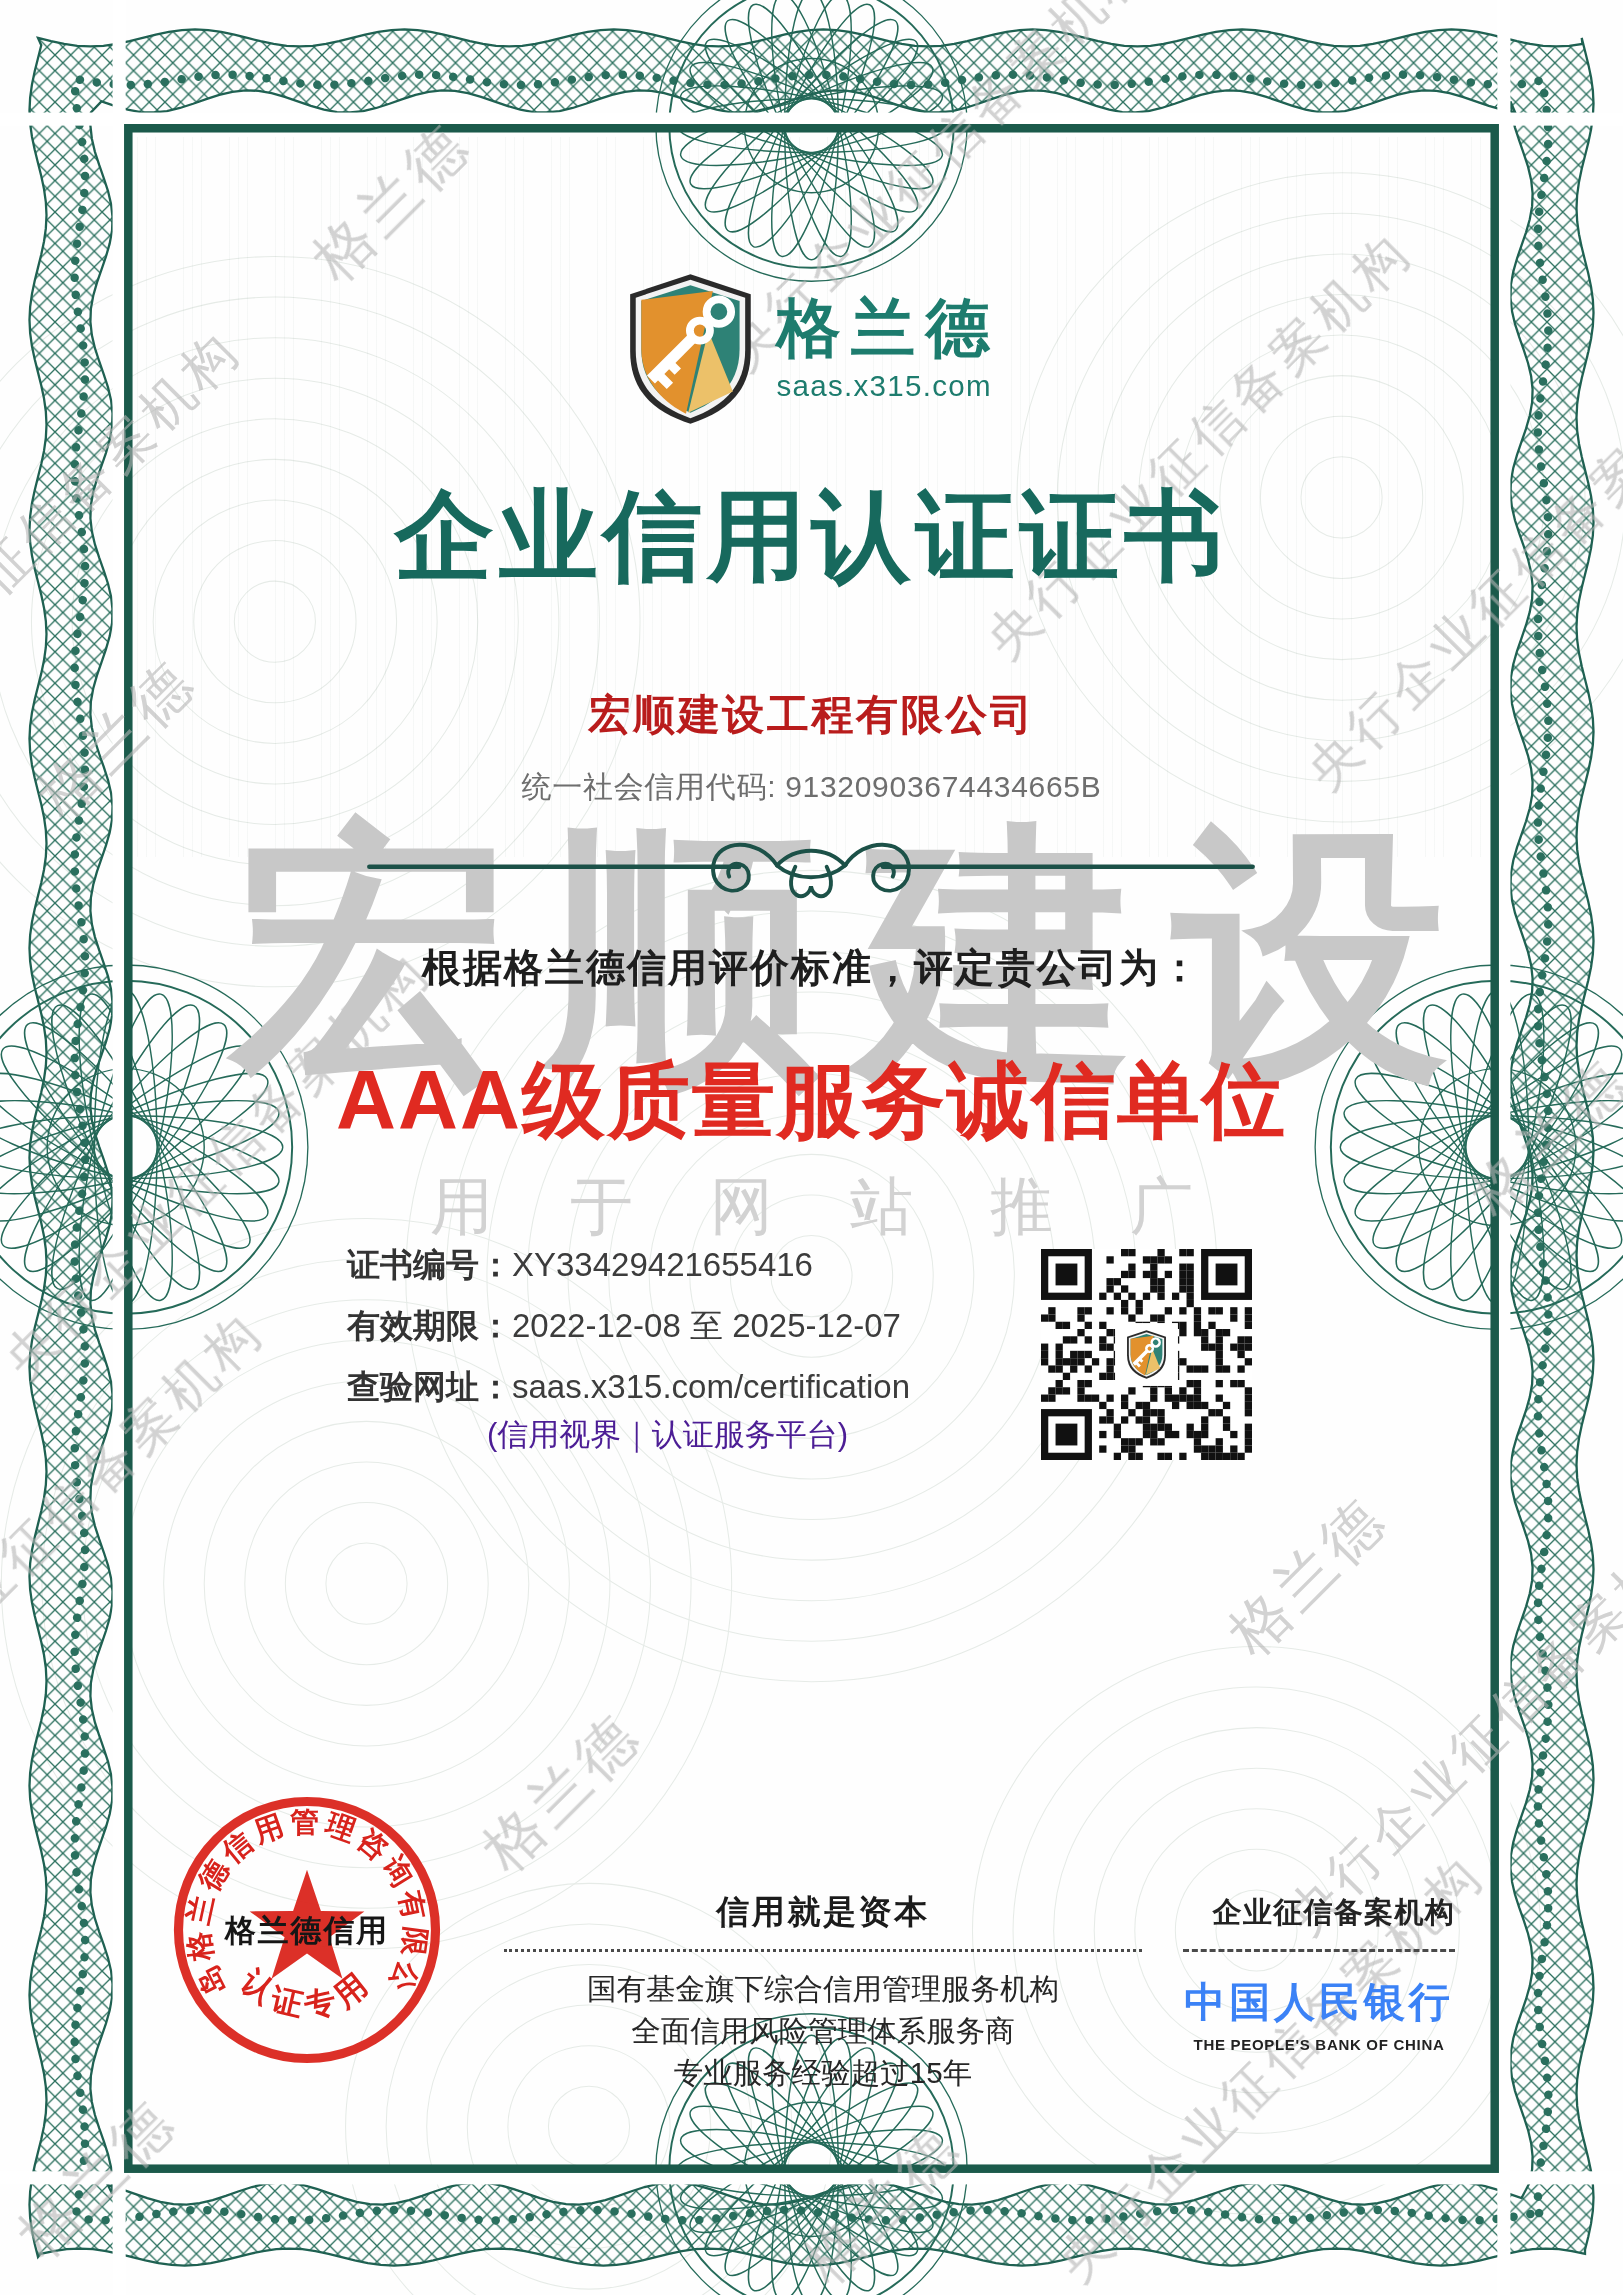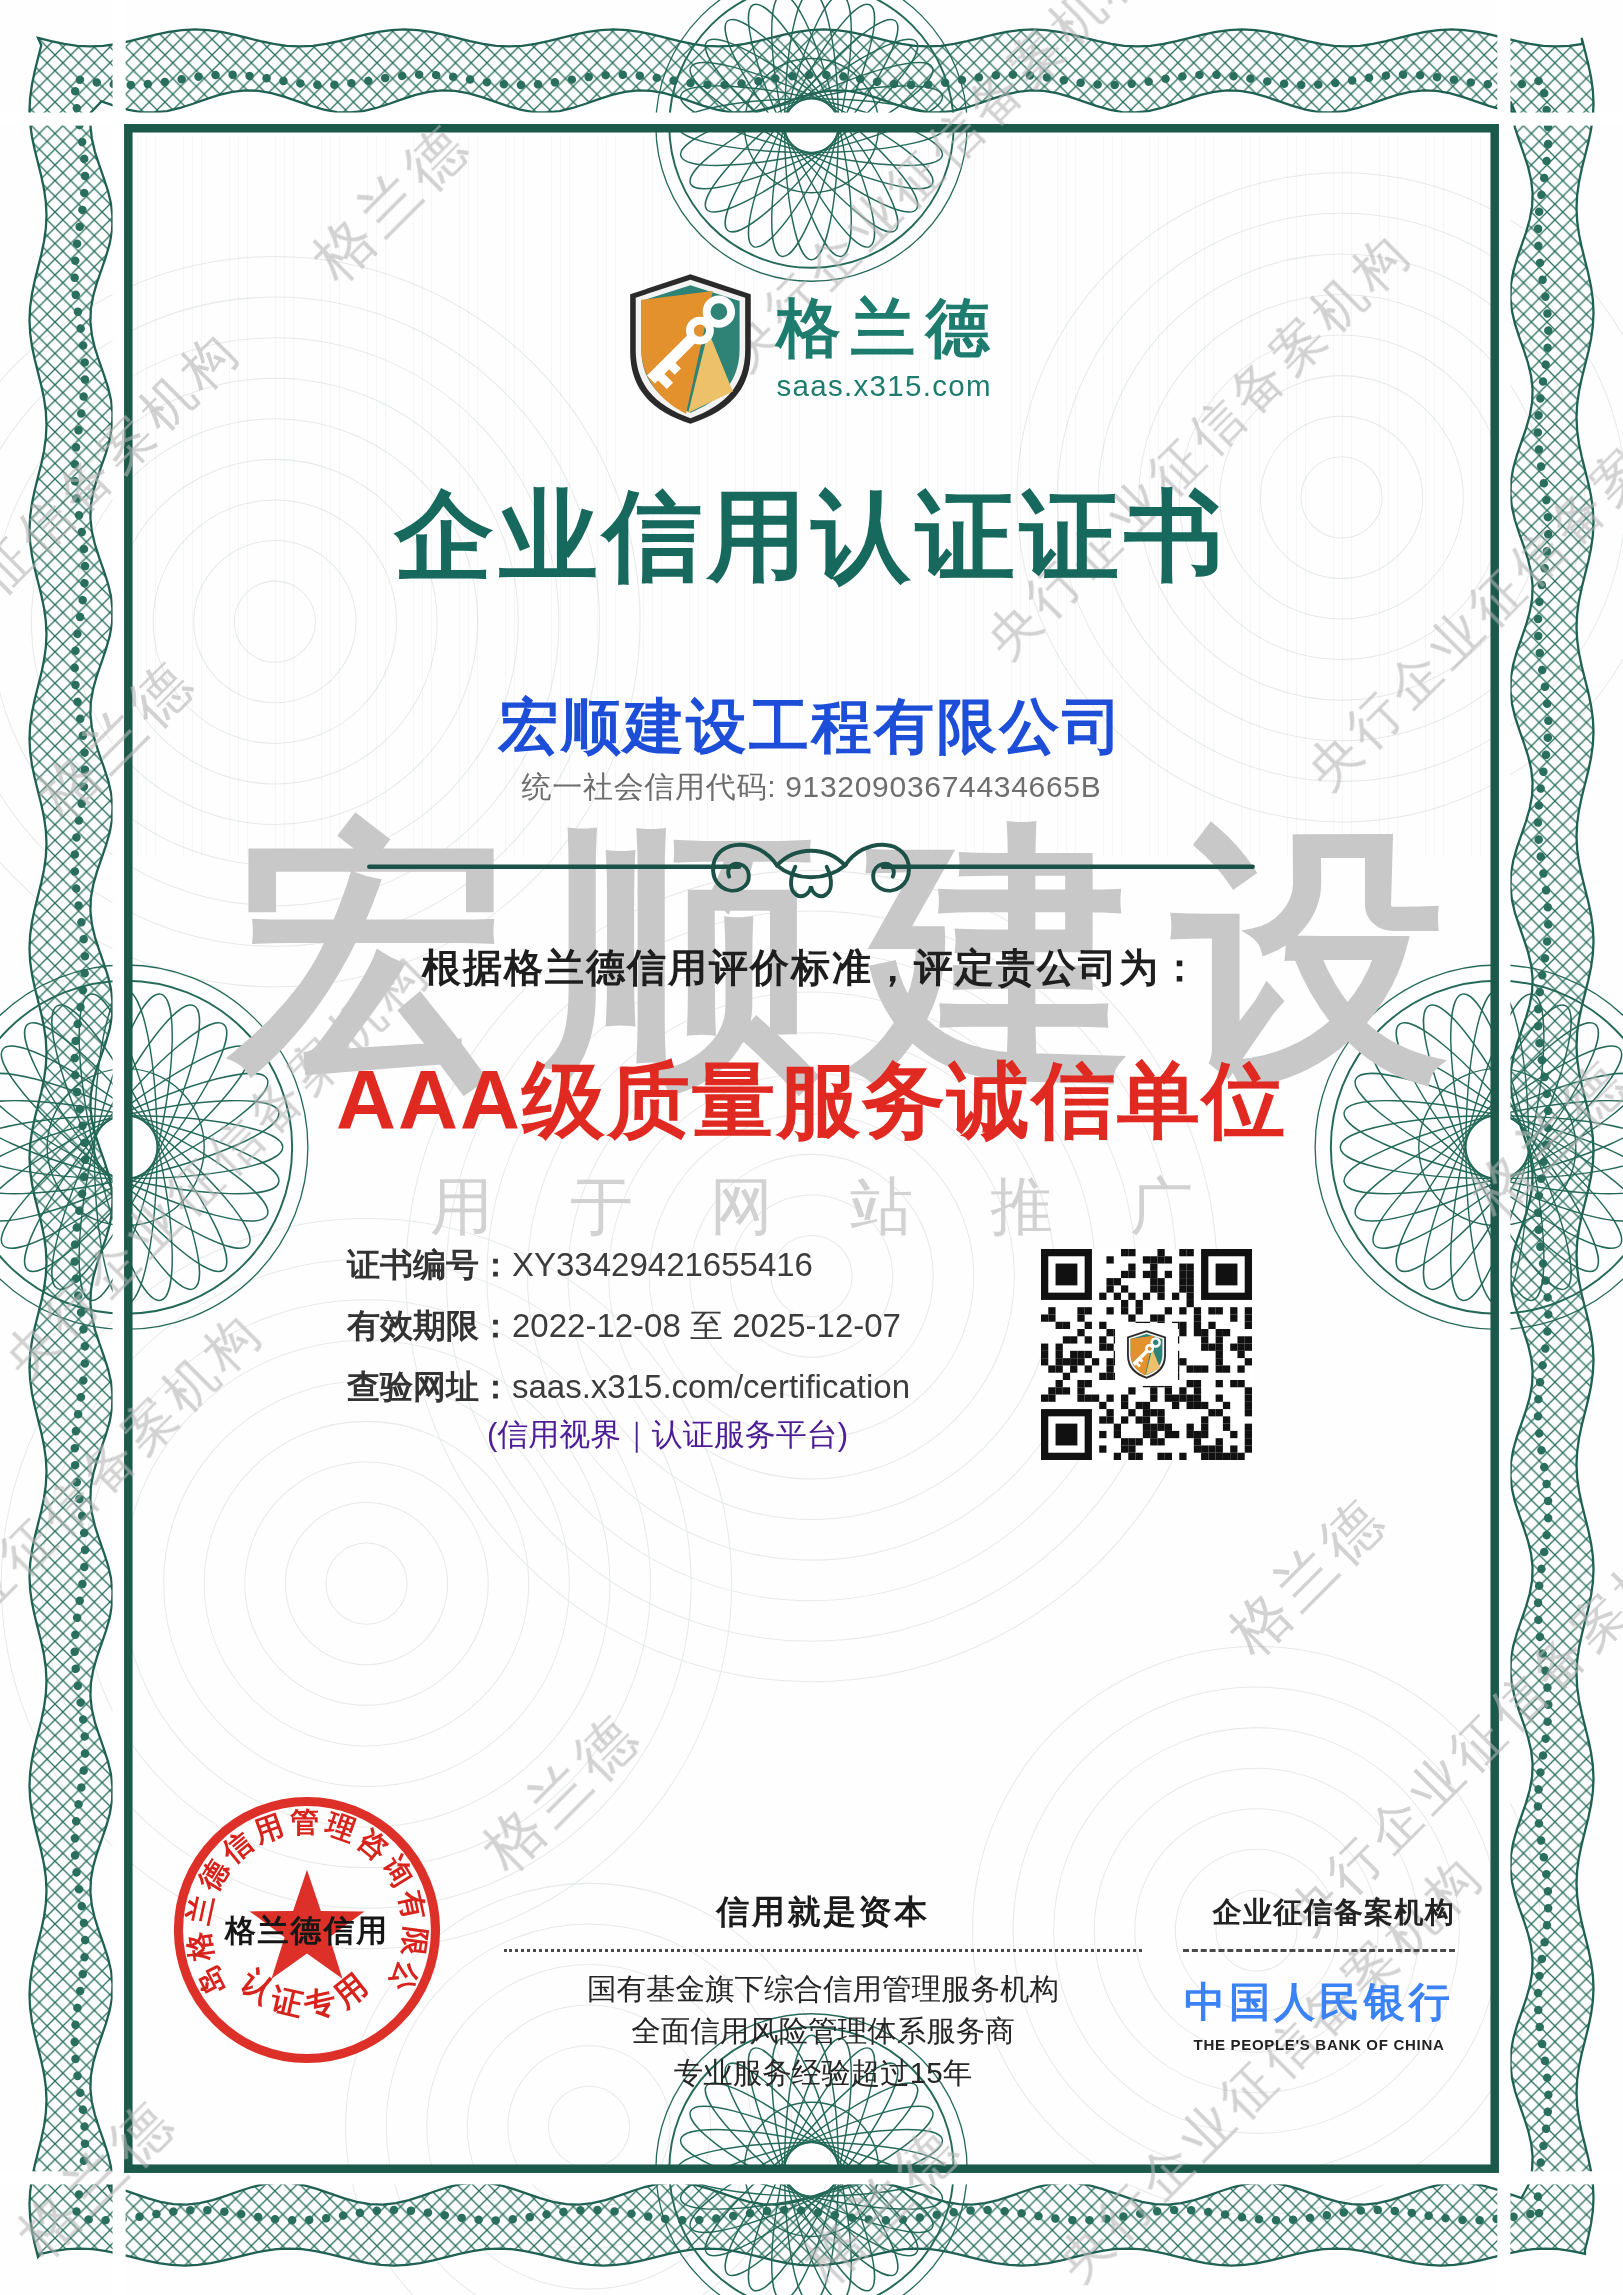--- a/index.html
+++ b/index.html
@@ -15,21 +15,21 @@
   #promo-wm{z-index:1;top:1164px;font-size:63px;font-weight:500;color:#d2d2d2;}
   #promo-wm span{letter-spacing:77px;margin-right:-77px;}
   #divider{position:absolute;left:353px;top:826px;z-index:2;}
   .content{z-index:3;}
   
   #logo{left:50%;transform:translateX(-50%);top:267px;display:flex;align-items:center;gap:19.6px;z-index:3;}
   #logo .txt{display:flex;flex-direction:column;align-items:flex-start;}
   #brand{font-size:64px;font-weight:700;color:#1d7c6e;letter-spacing:10.5px;line-height:1.05;}
   #brand-url{font-size:29.5px;color:#1d7c6e;margin-top:6.5px;letter-spacing:1.3px;}
   #title{top:482px;font-size:99px;font-weight:900;color:#17695d;letter-spacing:5.2px;line-height:1.1;}
-  #company-name{top:687px;font-size:60px;font-weight:800;color:#1d4ed8;letter-spacing:2.6px;}
+  #company-name{top:687px;font-size:42px;font-weight:800;color:#b91c1c;letter-spacing:2.6px;}
   #credit-code{top:767px;font-size:30px;font-weight:500;color:#6e6e6e;letter-spacing:0.7px;}
   #statement{top:941px;font-size:39px;font-weight:600;color:#1e1e1e;letter-spacing:2px;}
   #rating{top:1046px;font-size:83px;font-weight:900;color:#e02a21;letter-spacing:2px;}
   
   #details{left:347px;top:1247px;z-index:3;font-size:33px;color:#3c3c3c;}
   .drow{white-space:nowrap;height:36px;line-height:36px;margin-bottom:25px;}
   .drow .lbl{font-weight:600;color:#333;}
   .drow .val{color:#3c3c3c;}
   #platform-note{left:347px;width:641px;top:1414px;text-align:center;font-size:31px;color:#4c1d95;z-index:3;white-space:nowrap;}
   

